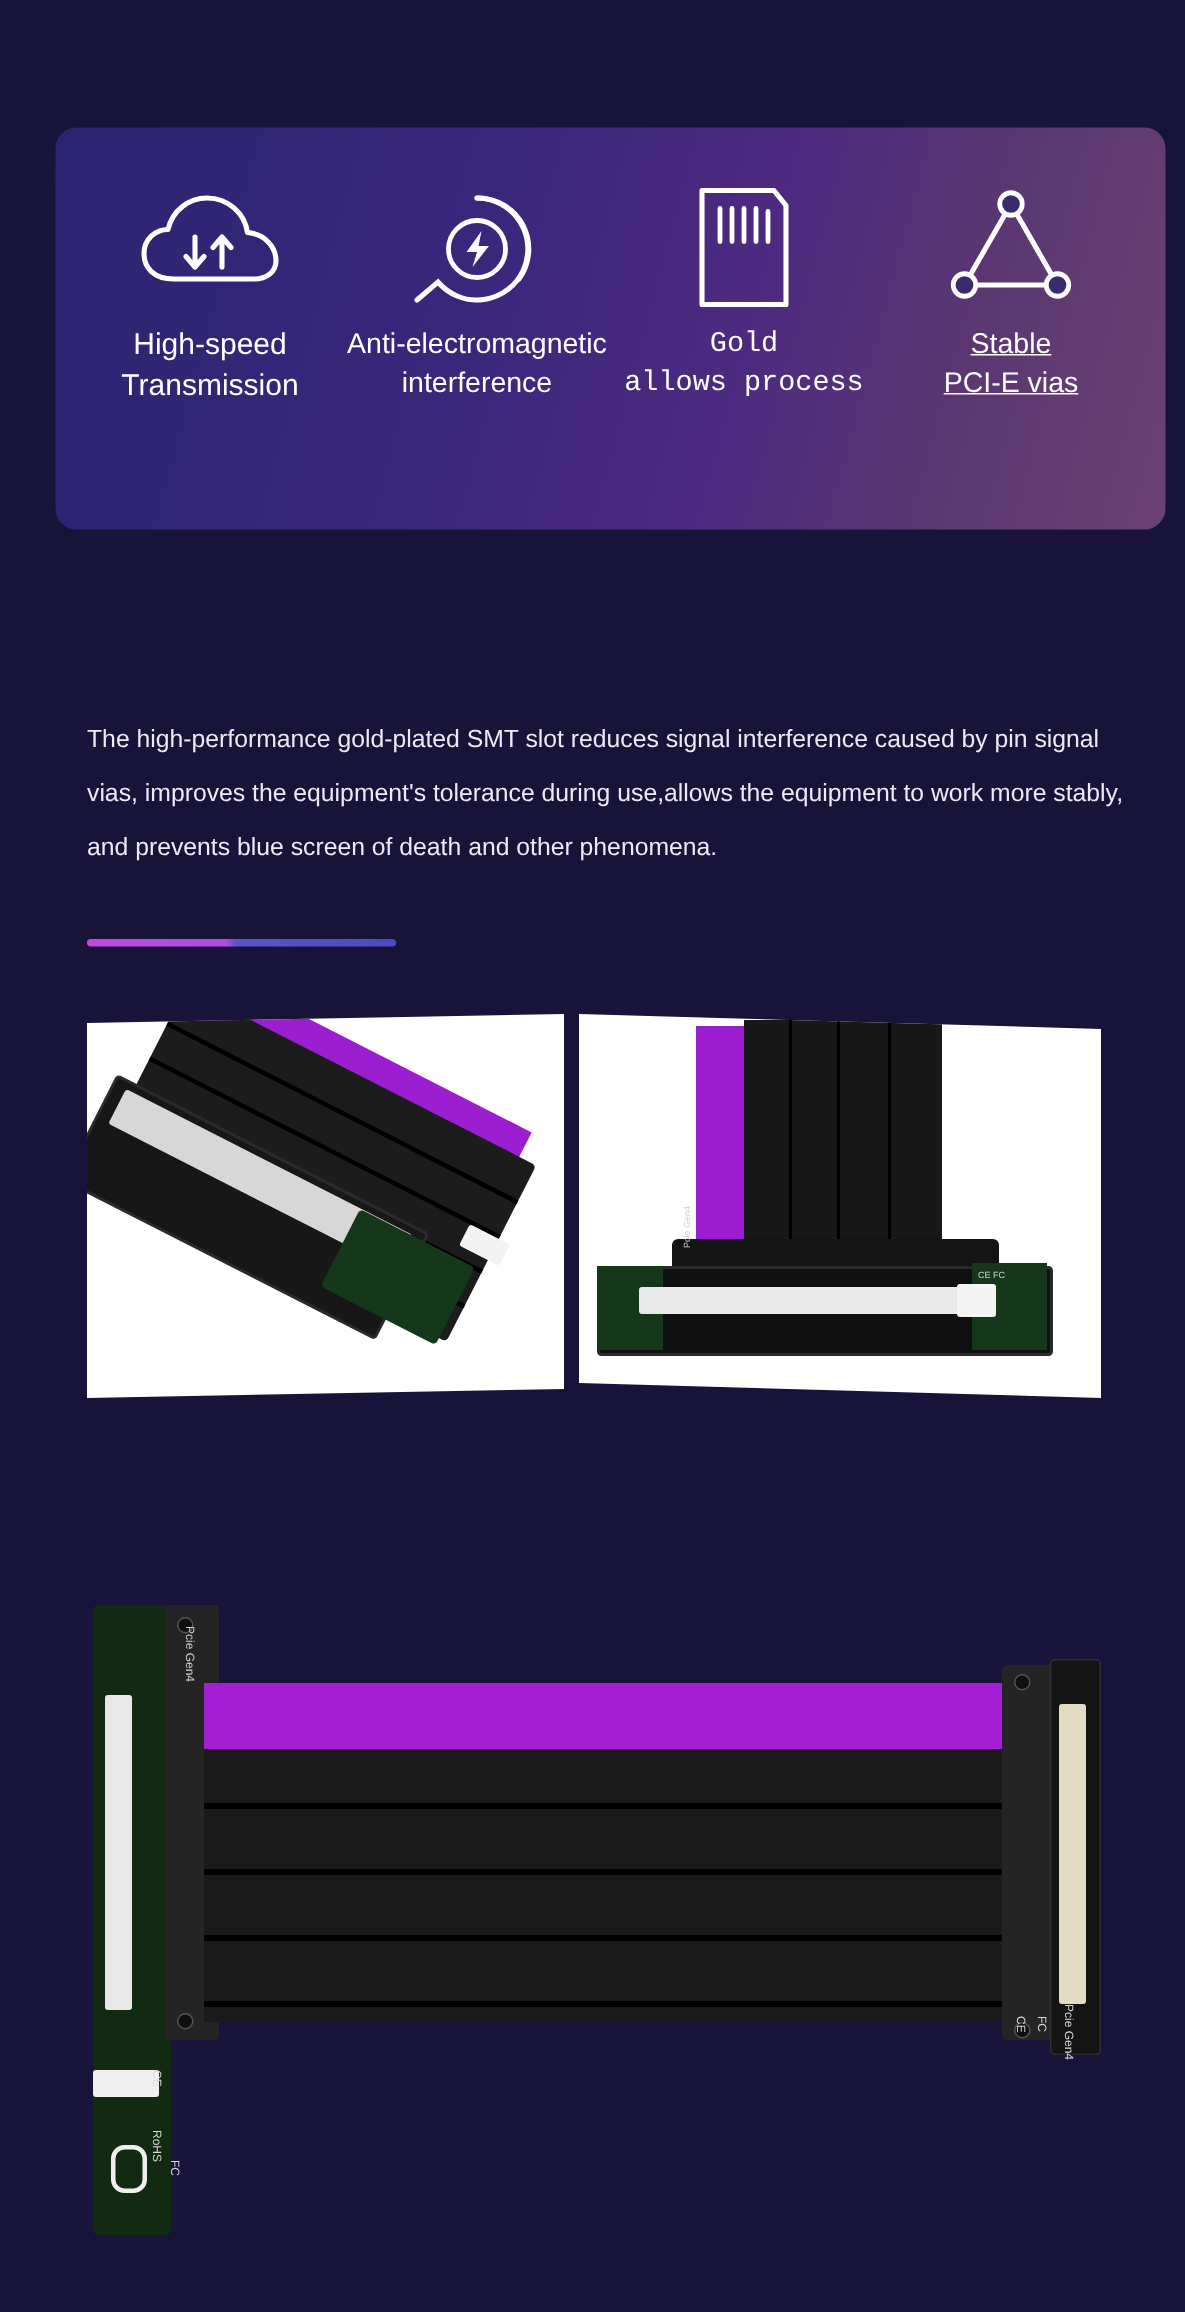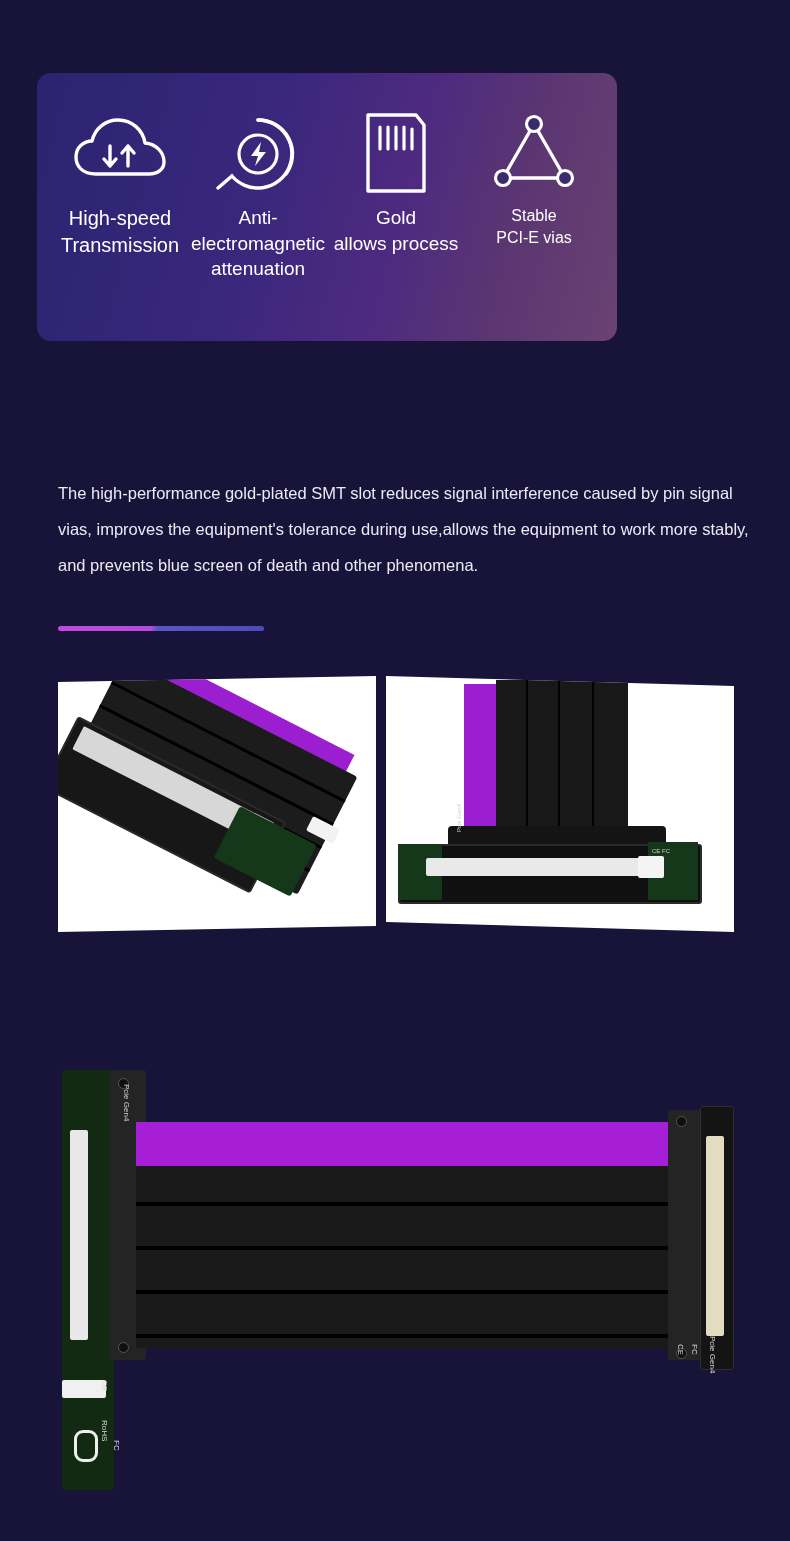--- a/index.html
+++ b/index.html
@@ -8,41 +8,41 @@
     background:#171339;
     font-family:"Liberation Sans", sans-serif;
     color:#ffffff;
     overflow:hidden;
     position:relative;
   }
   .page{position:relative;width:790px;height:1541px;}
 
   
   .features{
-    position:absolute;left:37px;top:73px;width:580px;height:268px;
+    position:absolute;left:37px;top:85px;width:740px;height:268px;
     border-radius:14px;
     background:linear-gradient(105deg,#2b2470 0%,#39277c 38%,#4e2a80 62%,#5b3671 80%,#6a4272 100%);
     display:flex;align-items:flex-start;
     box-sizing:border-box;
     padding:34px 14px 0 14px;
     overflow:hidden;
   }
   .feature{
     flex:1;display:flex;flex-direction:column;align-items:center;
     text-align:center;
   }
   .feature .ico{height:92px;display:flex;align-items:center;justify-content:center;}
   .feature .cap{
     font-size:19px;line-height:1.35;color:#ffffff;
     margin-top:6px;
     max-width:190px;
   }
   .f1 .cap{font-size:20px;}
-  .f3 .cap{font-size:19px;}
-  .f4 .cap{font-size:16px;}
+  .f3 .cap{font-size:19px;font-family:Liberation Mono, monospace;}
+  .f4 .cap{font-size:19px;text-decoration:underline;}
 
   
   .headline{
     position:absolute;left:58px;top:398px;
     font-size:44px;font-weight:bold;letter-spacing:.3px;color:#ffffff;
   }
   .para{
     position:absolute;left:58px;top:475px;width:706px;
     font-size:16.5px;line-height:36px;color:#eceaf5;
   }
@@ -162,21 +162,21 @@
       <div class="ico">
         <svg width="92" height="82" viewBox="0 0 92 82">
           <path d="M46 8 A34 34 0 1 1 20 64 L6 76" fill="none" stroke="#ffffff" stroke-width="3.4" stroke-linecap="round"></path>
           <path d="M46 8 A34 34 0 0 1 74 62" fill="none" stroke="#ffffff" stroke-width="3.4" stroke-linecap="round"></path>
           <circle cx="46" cy="42" r="19" fill="none" stroke="#ffffff" stroke-width="3.2"></circle>
           <path d="M49 30 L39 44 L46 44 L43 54 L54 40 L47 40 Z" fill="#ffffff"></path>
         </svg>
       </div>
       <div class="cap">
         <span>Anti-electromagnetic</span><br>
-        <span>attenuation</span>
+        <span>interference</span>
       </div>
     </div>
 
     <div class="feature f3">
       <div class="ico">
         <svg width="72" height="88" viewBox="0 0 72 88">
           <path d="M8 6 L56 6 L64 16 L64 82 L8 82 Z" fill="none" stroke="#ffffff" stroke-width="3.4" stroke-linejoin="round"></path>
           <path d="M20 18 L20 40 M28 18 L28 40 M36 18 L36 40 M44 18 L44 40 M52 20 L52 40" fill="none" stroke="#ffffff" stroke-width="3.2" stroke-linecap="round"></path>
         </svg>
       </div>

